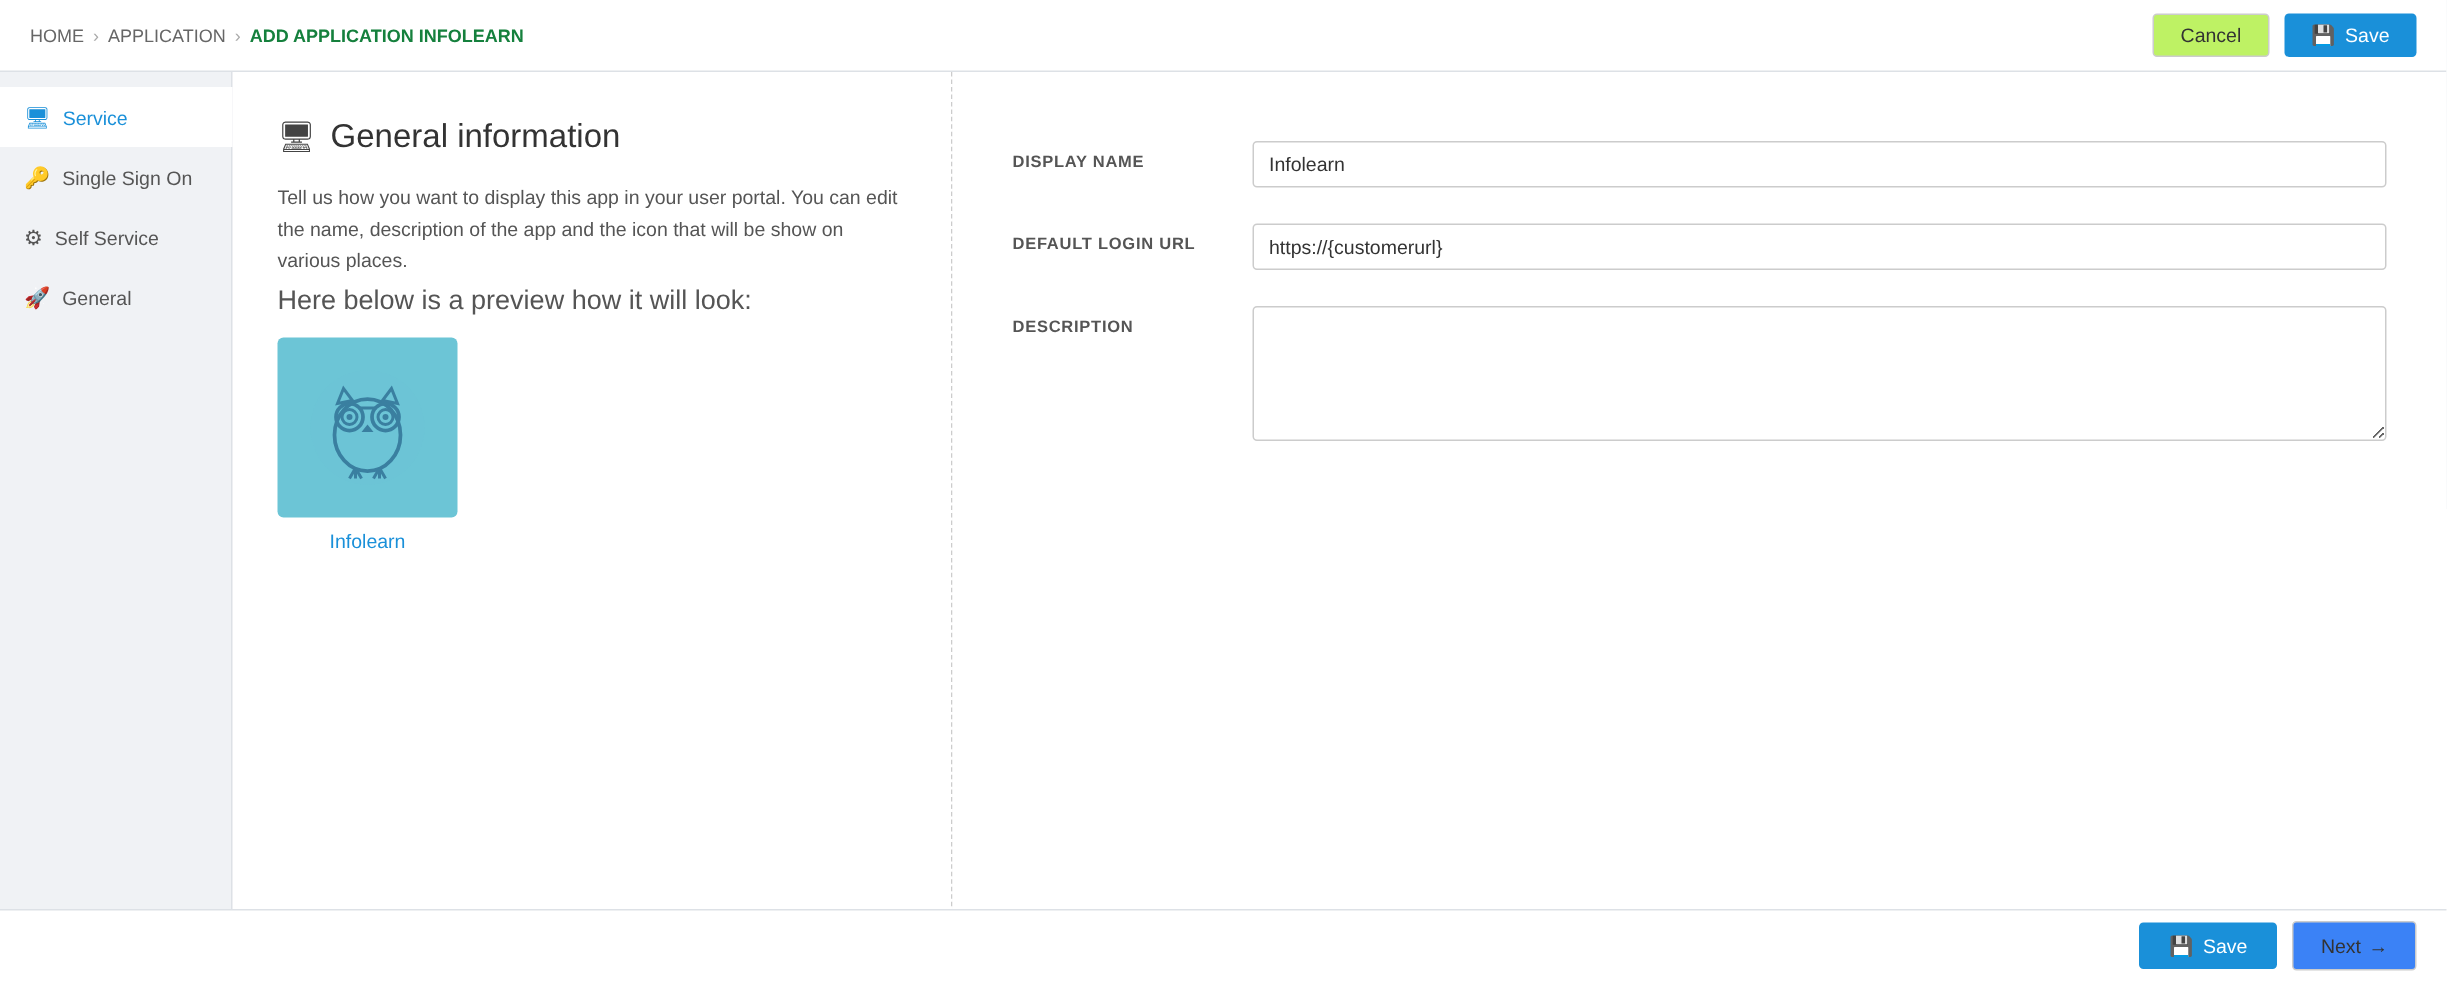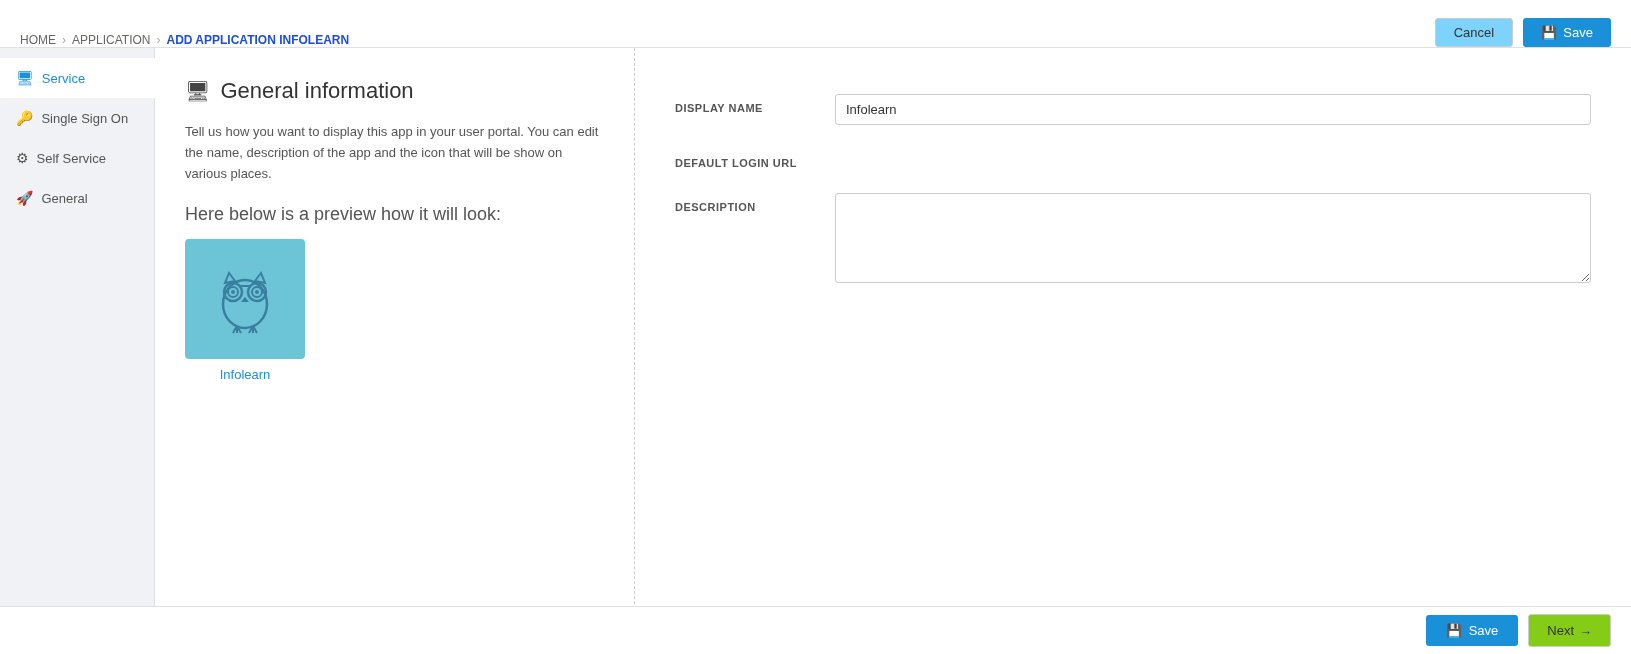--- a/index.html
+++ b/index.html
@@ -4,37 +4,37 @@
   <style>
     * { box-sizing: border-box; margin: 0; padding: 0; }
     body { font-family: 'Segoe UI', Arial, sans-serif; background: #f4f5f7; color: #333; font-size: 13px; height: 654px; width: 1631px; overflow: hidden; }
 
     
     .top-bar {
       background: #fff;
       border-bottom: 1px solid #dde1e6;
       height: 48px;
       display: flex;
-      align-items: flex-end;
+      align-items: center;
       justify-content: space-between;
       padding: 0 20px;
     }
     .breadcrumb {
       display: flex;
       align-items: center;
       gap: 6px;
       font-size: 12px;
       color: #666;
     }
     .breadcrumb a { color: #666; text-decoration: none; }
     .breadcrumb .sep { color: #aaa; }
-    .breadcrumb .current { color: #1d4ed8; font-weight: 600; }
+    .breadcrumb .current { color: #15803d; font-weight: 600; }
     .top-bar-actions { display: flex; gap: 10px; }
     .btn-cancel {
-      background: #7dd3fc;
+      background: #bef264;
       border: 1px solid #ccc;
       padding: 6px 18px;
       border-radius: 3px;
       cursor: pointer;
       font-size: 13px;
       color: #333;
     }
     .btn-save-top {
       background: #1a90d9;
       border: none;
@@ -110,21 +110,21 @@
       font-size: 22px;
       color: #333;
       margin-bottom: 18px;
       font-weight: 400;
     }
     .section-title .monitor-icon { font-size: 20px; color: #444; }
     .description-text {
       font-size: 13px;
       color: #555;
       line-height: 1.6;
-      margin-bottom: 20px;
+      margin-bottom: 6px;
     }
     .preview-label {
       font-size: 18px;
       color: #555;
       margin-bottom: 14px;
     }
     .app-preview {
       display: flex;
       flex-direction: column;
       align-items: center;
@@ -259,21 +259,21 @@
       padding: 8px 20px;
       border-radius: 3px;
       cursor: pointer;
       font-size: 13px;
       color: #fff;
       display: flex;
       align-items: center;
       gap: 6px;
     }
     .btn-next {
-      background: #84cc16;
+      background: #3b82f6;
       border: 1px solid #ccc;
       padding: 8px 18px;
       border-radius: 3px;
       cursor: pointer;
       font-size: 13px;
       color: #333;
       display: flex;
       align-items: center;
       gap: 5px;
     }
@@ -367,20 +367,23 @@
 
       <div class="form-row">
         <div class="form-label">DISPLAY NAME</div>
         <div class="form-control">
           <input type="text" class="form-input" value="Infolearn" style="">
         </div>
       </div>
 
       <div class="form-row">
         <div class="form-label">DEFAULT LOGIN URL</div>
+        <div class="form-control">
+          <input type="text" class="form-input" value="https://{customerurl}" style="">
+        </div>
       </div>
 
       <div class="form-row">
         <div class="form-label">DESCRIPTION</div>
         <div class="form-control">
           <textarea class="form-textarea" style=""></textarea>
         </div>
       </div>
 
 

